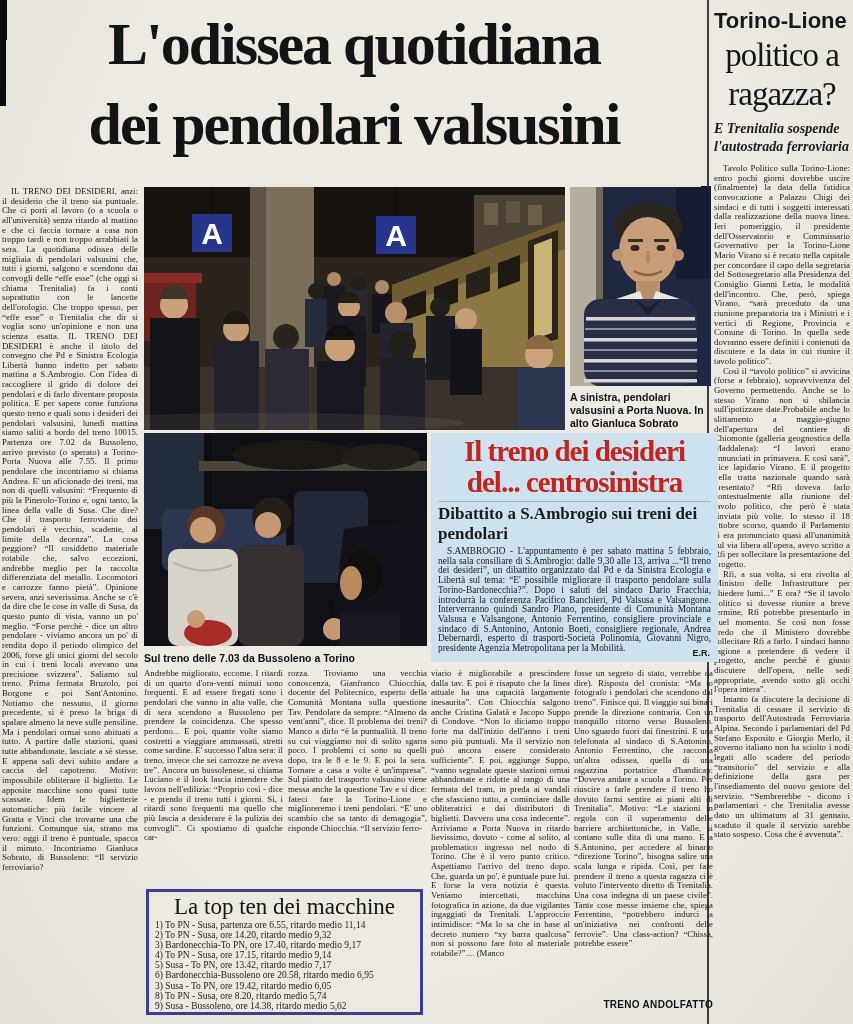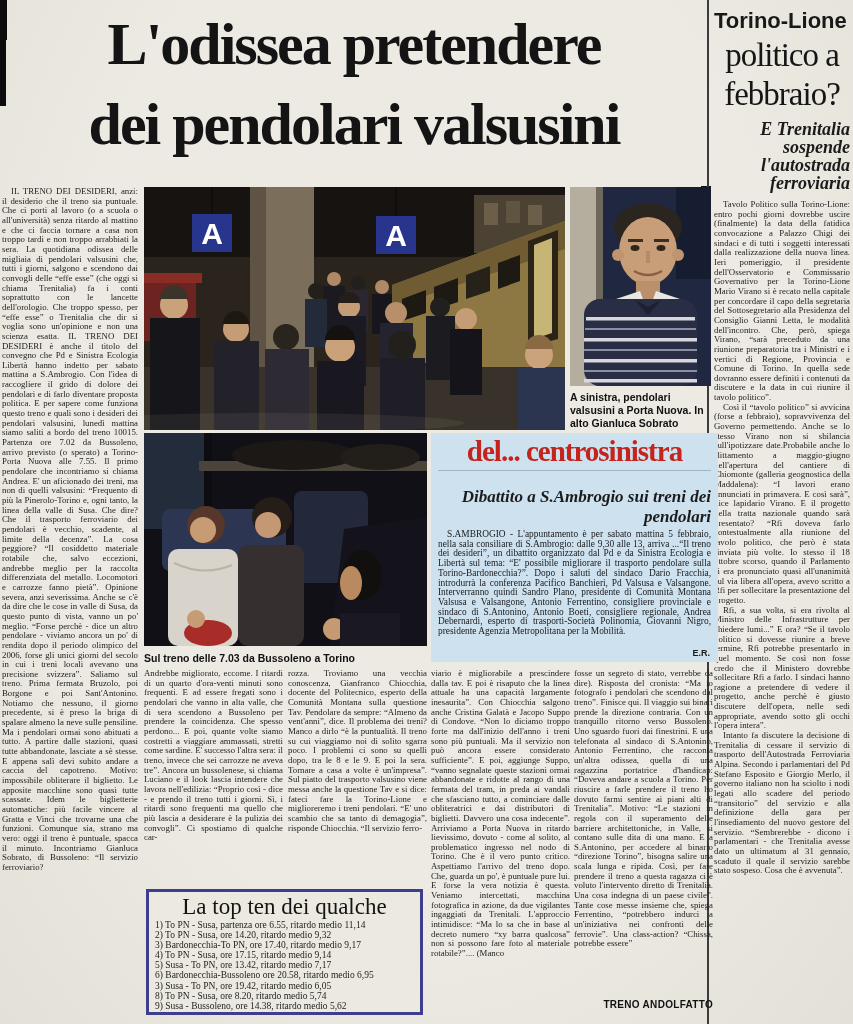--- a/index.html
+++ b/index.html
@@ -6,65 +6,65 @@
   .page{position:relative;width:853px;height:1024px;margin:0 auto;overflow:hidden;
         background:radial-gradient(ellipse at 50% 40%, #edeae3 60%, #e3e0d7 100%);
         font-family:"Liberation Serif","DejaVu Serif",serif;color:#1b1b1b;}
   .abs{position:absolute;}
   .headline{font-weight:700;font-size:60px;line-height:80px;letter-spacing:-2px;
             text-align:center;color:#141414;}
   .divider{background:#3c3c3c;}
   .kicker{font-family:"Liberation Sans",sans-serif;font-weight:700;font-size:22px;
           text-align:left;color:#191919;}
   .sb-title{font-size:33px;line-height:39px;text-align:center;letter-spacing:-1px;color:#161616;}
-  .sb-deck{font-size:18px;line-height:18px;font-style:italic;font-weight:700;text-align:right;}
+  .sb-deck{font-size:14px;line-height:18px;font-style:italic;font-weight:700;text-align:left;}
   .bodytext{font-size:8.8px;line-height:9.65px;text-align:justify;color:#1d1d1d;overflow:hidden;}
   .bodytext p{margin:0;text-indent:9px;}
   .col{font-size:8.8px;line-height:9.65px;text-align:justify;color:#1d1d1d;overflow:hidden;}
   .indent{text-indent:9px;}
   .byline{font-family:"Liberation Sans",sans-serif;font-weight:700;font-size:10px;
           letter-spacing:.3px;text-align:right;color:#111;}
   .caption{font-family:"Liberation Sans",sans-serif;font-weight:700;font-size:10.5px;
            line-height:13px;color:#111;}
   .infobox{background:#cde1ef;box-sizing:border-box;padding:3px 7px;overflow:hidden;}
   .ib-title{color:#c3241c;font-weight:700;font-size:29px;line-height:31px;text-align:center;
             letter-spacing:-1px;}
-  .ib-sub{font-size:17px;line-height:20px;font-weight:700;font-style:italic;text-align:right;
-          margin-top:3px;border-top:1px solid #9db7c9;padding-top:16px;}
+  .ib-sub{font-size:17px;line-height:20px;font-weight:700;text-align:left;
+          margin-top:3px;border-top:1px solid #9db7c9;padding-top:2px;}
   .ib-body{font-size:9.4px;line-height:9.7px;text-align:justify;margin-top:3px;text-indent:9px;}
   .ib-byline{position:absolute;right:8px;bottom:4px;font-family:"Liberation Sans",sans-serif;
              font-weight:700;font-size:9px;}
   .topten{box-sizing:border-box;border:3px solid #3d3f8e;background:#ece9e1;overflow:hidden;
           padding:2px 6px;}
   .tt-title{font-size:23px;line-height:26px;text-align:center;color:#141414;}
   .tt-item{font-size:9.5px;line-height:10.1px;color:#1d1d1d;white-space:nowrap;}
   .artifact{background:#0c0c0c;}
   .photo{display:block;}
 </style>
 </head>
 <body>
 
 <div class="page">
 
   <div class="abs artifact" style="left:0;top:2;width:7px;height:40px;"></div>
   <div class="abs artifact" style="left:0;top:556;width:6px;height:106px;"></div>
   <div class="abs artifact" style="left:701px;top:186px;width:10px;height:30px;"></div>
 
   <div class="abs headline" style="left:6px;top:4px;width:696px;">
-    <div>L'odissea pretendere</div>
+    <div>L'odissea quotidiana</div>
     <div>dei pendolari valsusini</div>
   </div>
 
   <div class="abs divider" style="left:707px;top:0;width:2px;height:1024px;"></div>
 
   <div class="abs" style="left:714px;top:8px;width:136px;">
     <div class="kicker">Torino-Lione</div>
     <div class="sb-title" style="margin-top:2px;">
       <div>politico a</div>
-      <div>febbraio?</div>
+      <div>ragazza?</div>
     </div>
     <div class="sb-deck" style="margin-top:6px;">E Trenitalia sospende l'autostrada ferroviaria</div>
     <div class="bodytext" style="margin-top:8px;height:790px;">
       <p>Tavolo Politico sulla Torino-Lione: entro pochi giorni dovrebbe uscire (finalmente) la data della fatidica convocazione a Palazzo Chigi dei sindaci e di tutti i soggetti interessati dalla realizzazione della nuova linea. Ieri pomeriggio, il presidente dell'Osservatorio e Commissario Governativo per la Torino-Lione Mario Virano si è recato nella capitale per concordare il capo della segretaria del Sottosegretario alla Presidenza del Consiglio Gianni Letta, le modalità dell'incontro. Che, però, spiega Virano, “sarà preceduto da una riunione preparatoria tra i Ministri e i vertici di Regione, Provincia e Comune di Torino. In quella sede dovranno essere definiti i contenuti da discutere e la data in cui riunire il tavolo politico”.</p>
       <p>Così il “tavolo politico” si avvicina (forse a febbraio), sopravvivenza del Governo permettendo. Anche se lo stesso Virano non si sbilancia sull'ipotizzare date.Probabile anche lo slittamento a maggio-giugno dell'apertura del cantiere di Chiomonte (galleria geognostica della Maddalena): “I lavori erano annunciati in primavera. E così sarà”, dice lapidario Virano. E il progetto della tratta nazionale quando sarà presentato? “Rfi doveva farlo contestualmente alla riunione del tavolo politico, che però è stata rinviata più volte. Io stesso il 18 ottobre scorso, quando il Parlamento si era pronunciato quasi all'unanimità sul via libera all'opera, avevo scritto a Rfi per sollecitare la presentazione del progetto.</p>
       <p>Rfi, a sua volta, si era rivolta al Ministro delle Infrastrutture per chiedere lumi...” E ora? “Se il tavolo politico si dovesse riunire a breve termine, Rfi potrebbe presentarlo in quel momento. Se così non fosse credo che il Ministero dovrebbe sollecitare Rfi a farlo. I sindaci hanno ragione a pretendere di vedere il progetto, anche perchè è giusto discutere dell'opera, nelle sedi appropriate, avendo sotto gli occhi l'opera intera”.</p>
       <p>Intanto fa discutere la decisione di Trenitalia di cessare il servizio di trasporto dell'Autostrada Ferroviaria Alpina. Secondo i parlamentari del Pd Stefano Esposito e Giorgio Merlo, il governo italiano non ha sciolto i nodi legati allo scadere del periodo “transitorio” del servizio e alla definizione della gara per l'insediamento del nuovo gestore del servizio. “Sembrerebbe - dicono i parlamentari - che Trenitalia avesse dato un ultimatum al 31 gennaio, scaduto il quale il servizio sarebbe stato sospeso. Cosa che è avvenuta”.</p>
     </div>
 
   </div>
@@ -197,35 +197,36 @@
     <ellipse cx="218" cy="142" rx="20" ry="25" fill="#11100f"></ellipse>
     <ellipse cx="207" cy="150" rx="11" ry="17" fill="#b9895f"></ellipse>
     <circle cx="190" cy="196" r="11" fill="#c59a72"></circle>
     <rect x="196" y="180" width="60" height="33" fill="#1a1822"></rect>
   </svg>
 
   <div class="abs caption" style="left:144px;top:652px;width:283px;">Sul treno delle 7.03 da Bussoleno a Torino</div>
 
   <div class="abs infobox" style="left:431px;top:433px;width:287px;height:229px;">
     <div class="ib-title">
+      <div>Il treno dei desideri</div>
       <div>del... centrosinistra</div>
     </div>
     <div class="ib-sub">Dibattito a S.Ambrogio sui treni dei pendolari</div>
     <div class="ib-body">S.AMBROGIO - L'appuntamento è per sabato mattina 5 febbraio, nella sala consiliare di S.Ambrogio: dalle 9,30 alle 13, arriva ...“Il treno dei desideri”, un dibattito organizzato dal Pd e da Sinistra Ecologia e Libertà sul tema: “E' possibile migliorare il trasporto pendolare sulla Torino-Bardonecchia?”. Dopo i saluti del sindaco Dario Fracchia, introdurrà la conferenza Pacifico Banchieri, Pd Valsusa e Valsangone. Interverranno quindi Sandro Plano, presidente di Comunità Montana Valsusa e Valsangone, Antonio Ferrentino, consigliere provinciale e sindaco di S.Antonino, Antonio Boeti, consigliere regionale, Andrea Debernardi, esperto di trasporti-Società Polinomia, Giovanni Nigro, presidente Agenzia Metropolitana per la Mobilità.</div>
     <div class="ib-byline">E.R.</div>
   </div>
 
   <div class="abs col" style="left:144px;top:669px;width:139px;height:214px;">Andrebbe migliorato, eccome. I ritardi di un quarto d'ora-venti minuti sono frequenti. E ad essere fregati sono i pendolari che vanno in alta valle, che di sera scendono a Bussoleno per prendere la coincidenza. Che spesso perdono... E poi, quante volte siamo costretti a viaggiare ammassati, stretti come sardine. E' successo l'altra sera: il treno, invece che sei carrozze ne aveva tre”. Ancora un bussolenese, si chiama Luciano e il look lascia intendere che lavora nell'edilizia: “Proprio così - dice - e prendo il treno tutti i giorni. Sì, i ritardi sono frequenti ma quello che più lascia a desiderare è la pulizia dei convogli”. Ci spostiamo di qualche car-</div>
   <div class="abs col" style="left:288px;top:669px;width:139px;height:214px;">rozza. Troviamo una vecchia conoscenza, Gianfranco Chiocchia, docente del Politecnico, esperto della Comunità Montana sulla questione Tav. Pendolare da sempre: “Almeno da vent'anni”, dice. Il problema dei treni? Manco a dirlo “è la puntualità. Il treno su cui viaggiamo noi di solito sgarra poco. I problemi ci sono su quelli dopo, tra le 8 e le 9. E poi la sera. Tornare a casa a volte è un'impresa”. Sul piatto del trasporto valsusino viene messa anche la questione Tav e si dice: fateci fare la Torino-Lione e miglioreremo i treni pendolari. “E' uno scambio che sa tanto di demagogia”, risponde Chiocchia. “Il servizio ferro-</div>
   <div class="abs col" style="left:431px;top:669px;width:139px;height:352px;">viario è migliorabile a prescindere dalla tav. E poi è risaputo che la linea attuale ha una capacità largamente inesaurita”. Con Chiocchia salgono anche Cristina Galatà e Jacopo Suppo di Condove. “Non lo diciamo troppo forte ma dall'inizio dell'anno i treni sono più puntuali. Ma il servizio non può ancora essere considerato sufficiente”. E poi, aggiunge Suppo, “vanno segnalate queste stazioni ormai abbandonate e ridotte al rango di una fermata del tram, in preda ai vandali che sfasciano tutto, a cominciare dalle obliteratrici e dai distributori di biglietti. Davvero una cosa indecente”. Arriviamo a Porta Nuova in ritardo lievissimo, dovuto - come al solito, al problematico ingresso nel nodo di Torino. Che è il vero punto critico. Aspettiamo l'arrivo del treno dopo. Che, guarda un po', è puntuale pure lui. E forse la vera notizia è questa. Veniamo intercettati, macchina fotografica in azione, da due vigilantes ingaggiati da Trenitali. L'approccio intimidisce: “Ma lo sa che in base al decreto numero “xy barra qualcosa” non si possono fare foto al materiale rotabile?”.... (Manco</div>
   <div class="abs col" style="left:574px;top:669px;width:139px;height:326px;">fosse un segreto di stato, verrebbe da dire). Risposta del cronista: “Ma io fotografo i pendolari che scendono dal treno”. Finisce qui. Il viaggio sui binari prende la direzione contraria. Con un tranquillo ritorno verso Bussoleno. Uno sguardo fuori dai finestrini. E una telefonata al sindaco di S.Antonino, Antonio Ferrentino, che racconta un'altra odissea, quella di una ragazzina portatrice d'handicap: “Doveva andare a scuola a Torino. Per riuscire a farle prendere il treno ho dovuto farmi sentire ai piani alti di Trenitalia”. Motivo: “Le stazioni in regola con il superamento delle barriere architettoniche, in Valle, si contano sulle dita di una mano. E a S.Antonino, per accedere al binario “direzione Torino”, bisogna salire una scala lunga e ripida. Così, per fare prendere il treno a questa ragazza ci è voluto l'intervento diretto di Trenitalia. Una cosa indegna di un paese civile”. Tante cose messe insieme che, spiega Ferrentino, “potrebbero indurci a un'iniziativa nei confronti delle ferrovie”. Una class-action? “Chissà, potrebbe essere”</div>
   <div class="abs byline" style="left:574px;top:999px;width:139px;">TRENO ANDOLFATTO</div>
 
   <div class="abs topten" style="left:146px;top:889px;width:277px;height:126px;">
-    <div class="tt-title">La top ten dei qualche</div>
+    <div class="tt-title">La top ten dei macchine</div>
     <div class="tt-item">1) To PN - Susa, partenza ore 6.55, ritardo medio 11,14</div>
     <div class="tt-item">2) To PN - Susa,  ore 14.20, ritardo medio 9,32</div>
     <div class="tt-item">3) Bardonecchia-To PN, ore 17.40, ritardo medio 9,17</div>
     <div class="tt-item">4) To PN - Susa,  ore 17.15, ritardo medio 9,14</div>
     <div class="tt-item">5) Susa - To PN, ore 13.42, ritardo medio 7,17</div>
     <div class="tt-item">6) Bardonecchia-Bussoleno ore 20.58, ritardo medio 6,95</div>
     <div class="tt-item">3) Susa - To PN, ore 19.42, ritardo medio 6,05</div>
     <div class="tt-item">8) To PN - Susa, ore 8.20, ritardo medio 5,74</div>
     <div class="tt-item">9) Susa - Bussoleno, ore 14.38, ritardo medio 5,62</div>
     <div class="tt-item">10) Susa - Torino PN, ore 8.17, ritardo medio 5,60</div>

